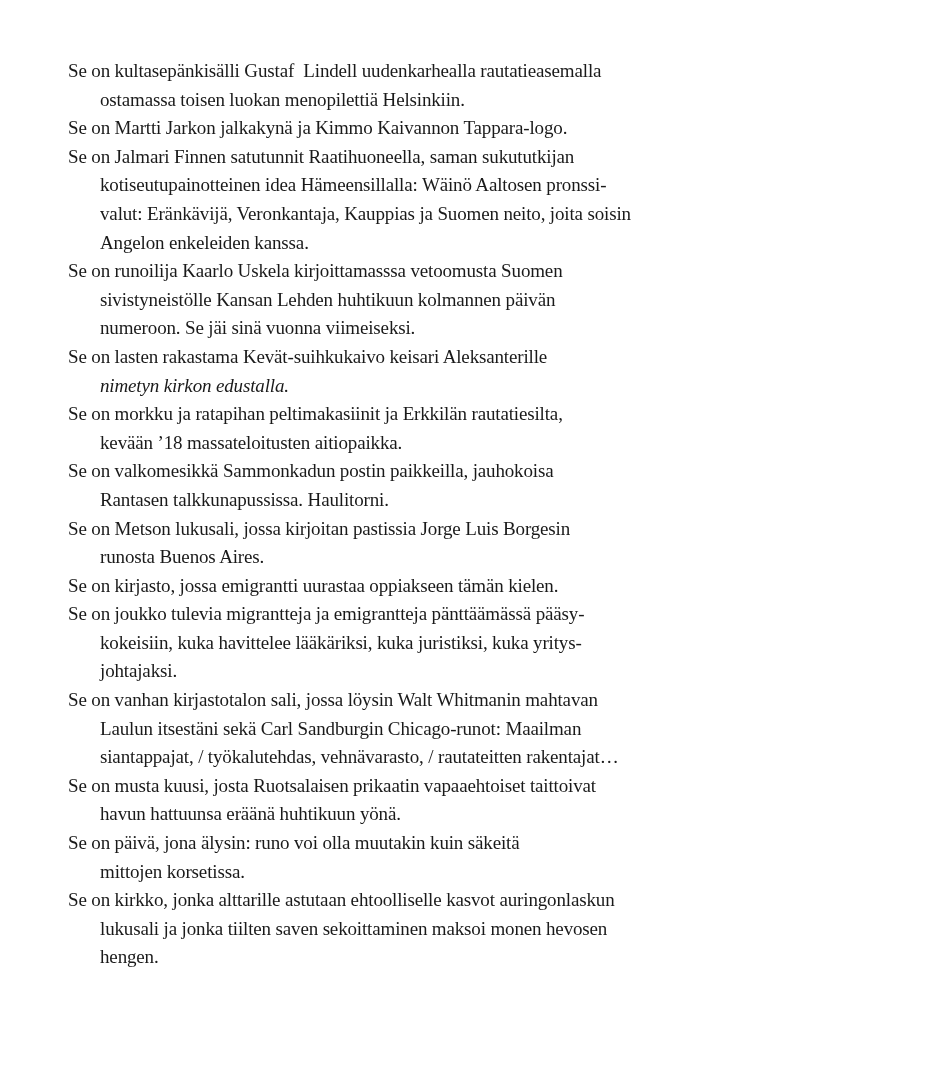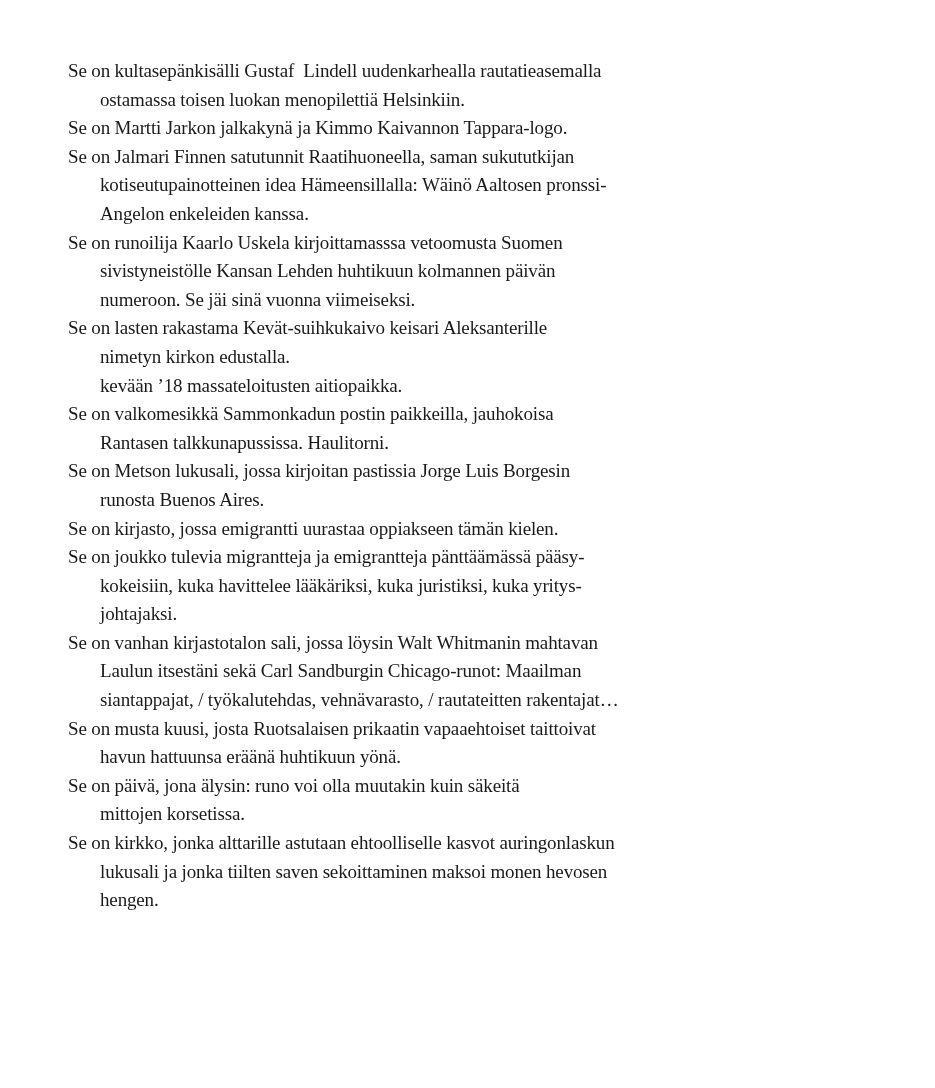--- a/index.html
+++ b/index.html
@@ -45,32 +45,34 @@
     <div class="stanza">
       <span class="line"><span style="white-space: pre;">Se on kultasepänkisälli Gustaf  Lindell uudenkarhealla rautatieasemalla</span></span>
       <span class="line cont"><span style="white-space: pre;">ostamassa toisen luokan menopilettiä Helsinkiin.</span></span>
     </div>
     <div class="stanza">
       <span class="line"><span style="white-space: pre;">Se on Martti Jarkon jalkakynä ja Kimmo Kaivannon Tappara-logo.</span></span>
     </div>
     <div class="stanza">
       <span class="line"><span style="white-space: pre;">Se on Jalmari Finnen satutunnit Raatihuoneella, saman sukututkijan</span></span>
       <span class="line cont"><span style="white-space: pre;">kotiseutupainotteinen idea Hämeensillalla: Wäinö Aaltosen pronssi-</span></span>
+      <span class="line cont"><span style="white-space: pre;">valut: Eränkävijä, Veronkantaja, Kauppias ja Suomen neito, joita soisin</span></span>
       <span class="line cont"><span style="white-space: pre;">Angelon enkeleiden kanssa.</span></span>
     </div>
     <div class="stanza">
       <span class="line"><span style="white-space: pre;">Se on runoilija Kaarlo Uskela kirjoittamasssa vetoomusta </span><span class="seg-italic" style="white-space: pre;">Suomen</span></span>
       <span class="line cont"><span class="seg-italic" style="white-space: pre;">sivistyneistölle</span><span style="white-space: pre;"> Kansan Lehden huhtikuun kolmannen päivän</span></span>
       <span class="line cont"><span style="white-space: pre;">numeroon. Se jäi sinä vuonna viimeiseksi.</span></span>
     </div>
     <div class="stanza">
       <span class="line"><span style="white-space: pre;">Se on lasten rakastama Kevät-suihkukaivo keisari Aleksanterille</span></span>
-      <span class="line cont"><span style="white-space: pre;">nimetyn kirkon edustalla.</span></span>
+      <span class="line cont"><span style="white-space: pre; font-style: italic;">nimetyn kirkon edustalla.</span></span>
     </div>
     <div class="stanza">
+      <span class="line"><span style="white-space: pre;">Se on morkku ja ratapihan peltimakasiinit ja Erkkilän rautatiesilta,</span></span>
       <span class="line cont"><span style="white-space: pre;">kevään ’18 massateloitusten aitiopaikka.</span></span>
     </div>
     <div class="stanza">
       <span class="line"><span style="white-space: pre;">Se on valkomesikkä Sammonkadun postin paikkeilla, jauhokoisa</span></span>
       <span class="line cont"><span style="white-space: pre;">Rantasen talkkunapussissa. Haulitorni.</span></span>
     </div>
     <div class="stanza">
       <span class="line"><span style="white-space: pre;">Se on Metson lukusali, jossa kirjoitan pastissia Jorge Luis Borgesin</span></span>
       <span class="line cont"><span style="white-space: pre;">runosta </span><span class="seg-italic" style="white-space: pre;">Buenos Aires.</span></span>
     </div>

